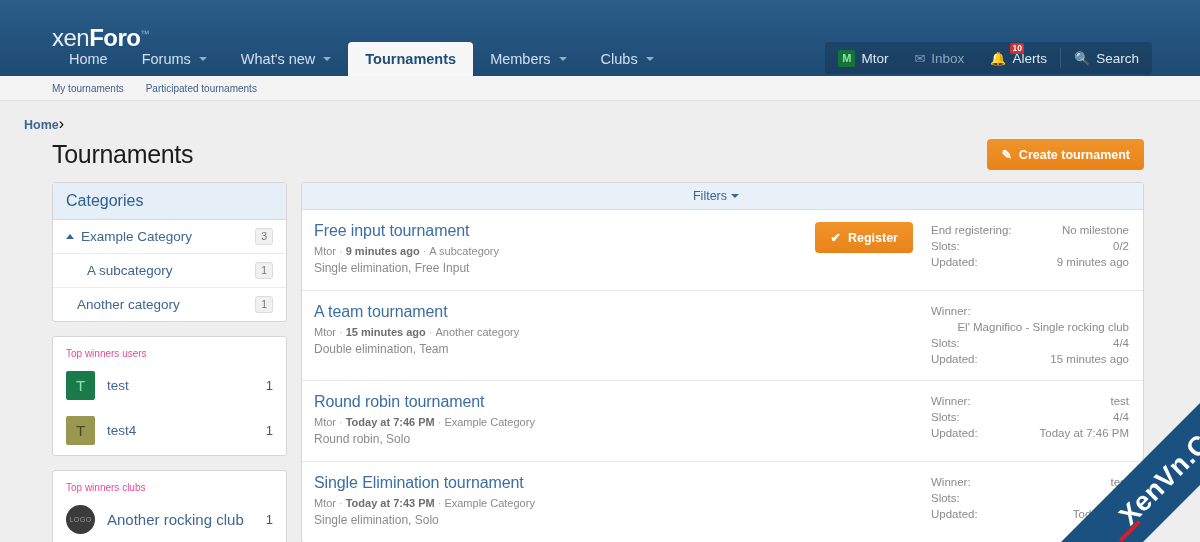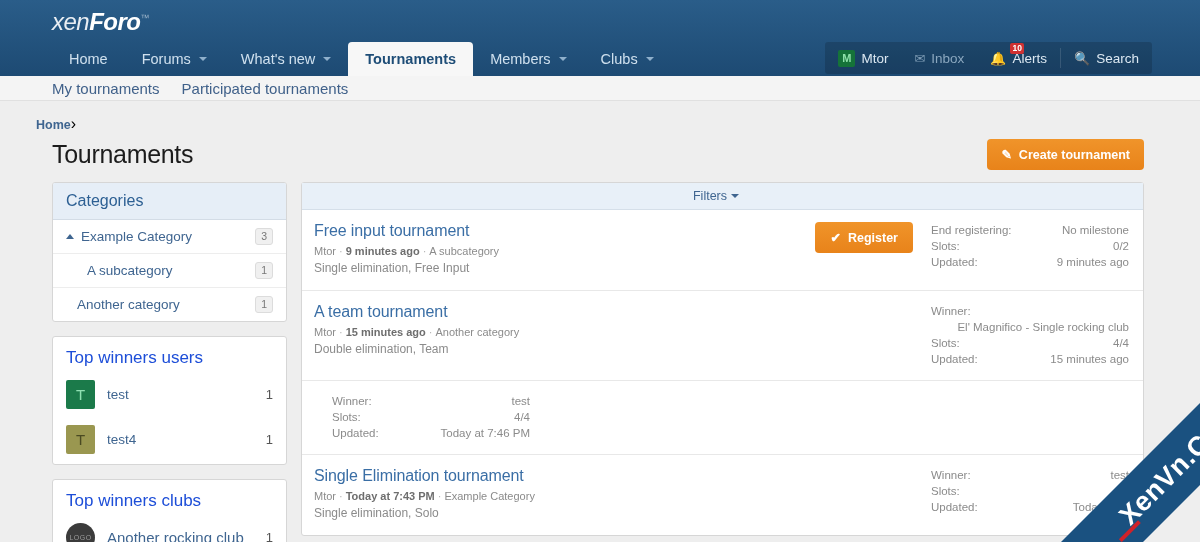--- a/index.html
+++ b/index.html
@@ -11,23 +11,23 @@
   }
   .page { position: relative; width: 1200px; height: 542px; overflow: hidden; }
 
   
   .header {
     background: #1e4d77;
     background: linear-gradient(180deg,#2a5d89 0%, #1d4a73 100%);
     height: 76px; position: relative;
   }
   .logo {
-    position: absolute; left: 52px; top: 8px;
+    position: absolute; left: 52px; top: 24px;
     font-size: 24px; letter-spacing: -0.5px;
-    color: #e9eef3; font-weight: 400; font-style: italic;
+    color: #e9eef3; font-weight: 400;
   }
   .logo b { font-weight: 700; color: #ffffff; }
   .logo sup { font-size: 9px; vertical-align: super; color: #9fb6cb; }
 
   
   .navtabs {
     position: absolute; left: 52px; bottom: 0;
     display: flex; align-items: flex-end; height: 34px;
   }
   .navtab {
@@ -74,24 +74,24 @@
     margin-left: 24px;
   }
   .mag { font-size: 13px; }
 
   
   .subnav {
     height: 25px; background: #f4f4f4;
     border-bottom: 1px solid #e0e0e0;
     display: flex; align-items: center; padding-left: 52px; gap: 22px;
   }
-  .subnav a { color: #40618a; font-size: 15px; cursor: pointer; }
-
-  
-  .crumbwrap { padding: 14px 0 0 36px; }
+  .subnav a { color: #40618a; font-size: 10px; cursor: pointer; }
+
+  
+  .crumbwrap { padding: 14px 0 0 24px; }
   .crumb { font-size: 12.5px; color: #3f6590; font-weight: 700; }
 
   .titlerow {
     display: flex; align-items: center; justify-content: space-between;
     padding: 6px 56px 0 52px;
   }
   .ptitle { font-size: 25px; font-weight: 400; color: #1c1c1c; letter-spacing: -0.3px; }
   .btn-create {
     background: #ec8a1e;
     background: linear-gradient(180deg,#f0942a 0%,#e8831a 100%);
@@ -107,21 +107,21 @@
 
   .block {
     background: #fff; border: 1px solid #d6d6d6; border-radius: 3px;
     margin-bottom: 14px;
   }
   .block-head-blue {
     background: #e6eef7; border-bottom: 1px solid #d3dce6;
     padding: 9px 13px; font-size: 16px; color: #2c5f93; border-radius: 2px 2px 0 0;
   }
   .block-head-plain {
-    padding: 11px 13px 6px 13px; font-size: 17px; color: #1d4ed8;
+    padding: 11px 13px 6px 13px; font-size: 10px; color: #ec4899;
   }
   .catrow {
     display: flex; align-items: center; justify-content: space-between;
     padding: 8px 13px; border-bottom: 1px solid #ededed;
     font-size: 13.5px; color: #3f6590; cursor: pointer;
   }
   .catrow:last-child { border-bottom: none; }
   .catrow.sub { padding-left: 34px; }
   .catname { display: flex; align-items: center; gap: 7px; }
   .arrow-up {
@@ -391,20 +391,27 @@
               <span class="sv">4/4</span>
             </div>
             <div class="srow">
               <span>Updated:</span>
               <span class="sv">15 minutes ago</span>
             </div>
           </div>
         </div>
 
         <div class="trow">
+          <div class="tmain">
+            <a class="tlink">Round robin tournament</a>
+            <div class="tmeta">
+              <span>Mtor</span><span class="dot">·</span><b>Today at 7:46 PM</b><span class="dot">·</span><span>Example Category</span>
+            </div>
+            <div class="tmeta2">Round robin, Solo</div>
+          </div>
           <div class="tmid"></div>
           <div class="tstats">
             <div class="srow">
               <span>Winner:</span>
               <span class="sv">test</span>
             </div>
             <div class="srow">
               <span>Slots:</span>
               <span class="sv">4/4</span>
             </div>

